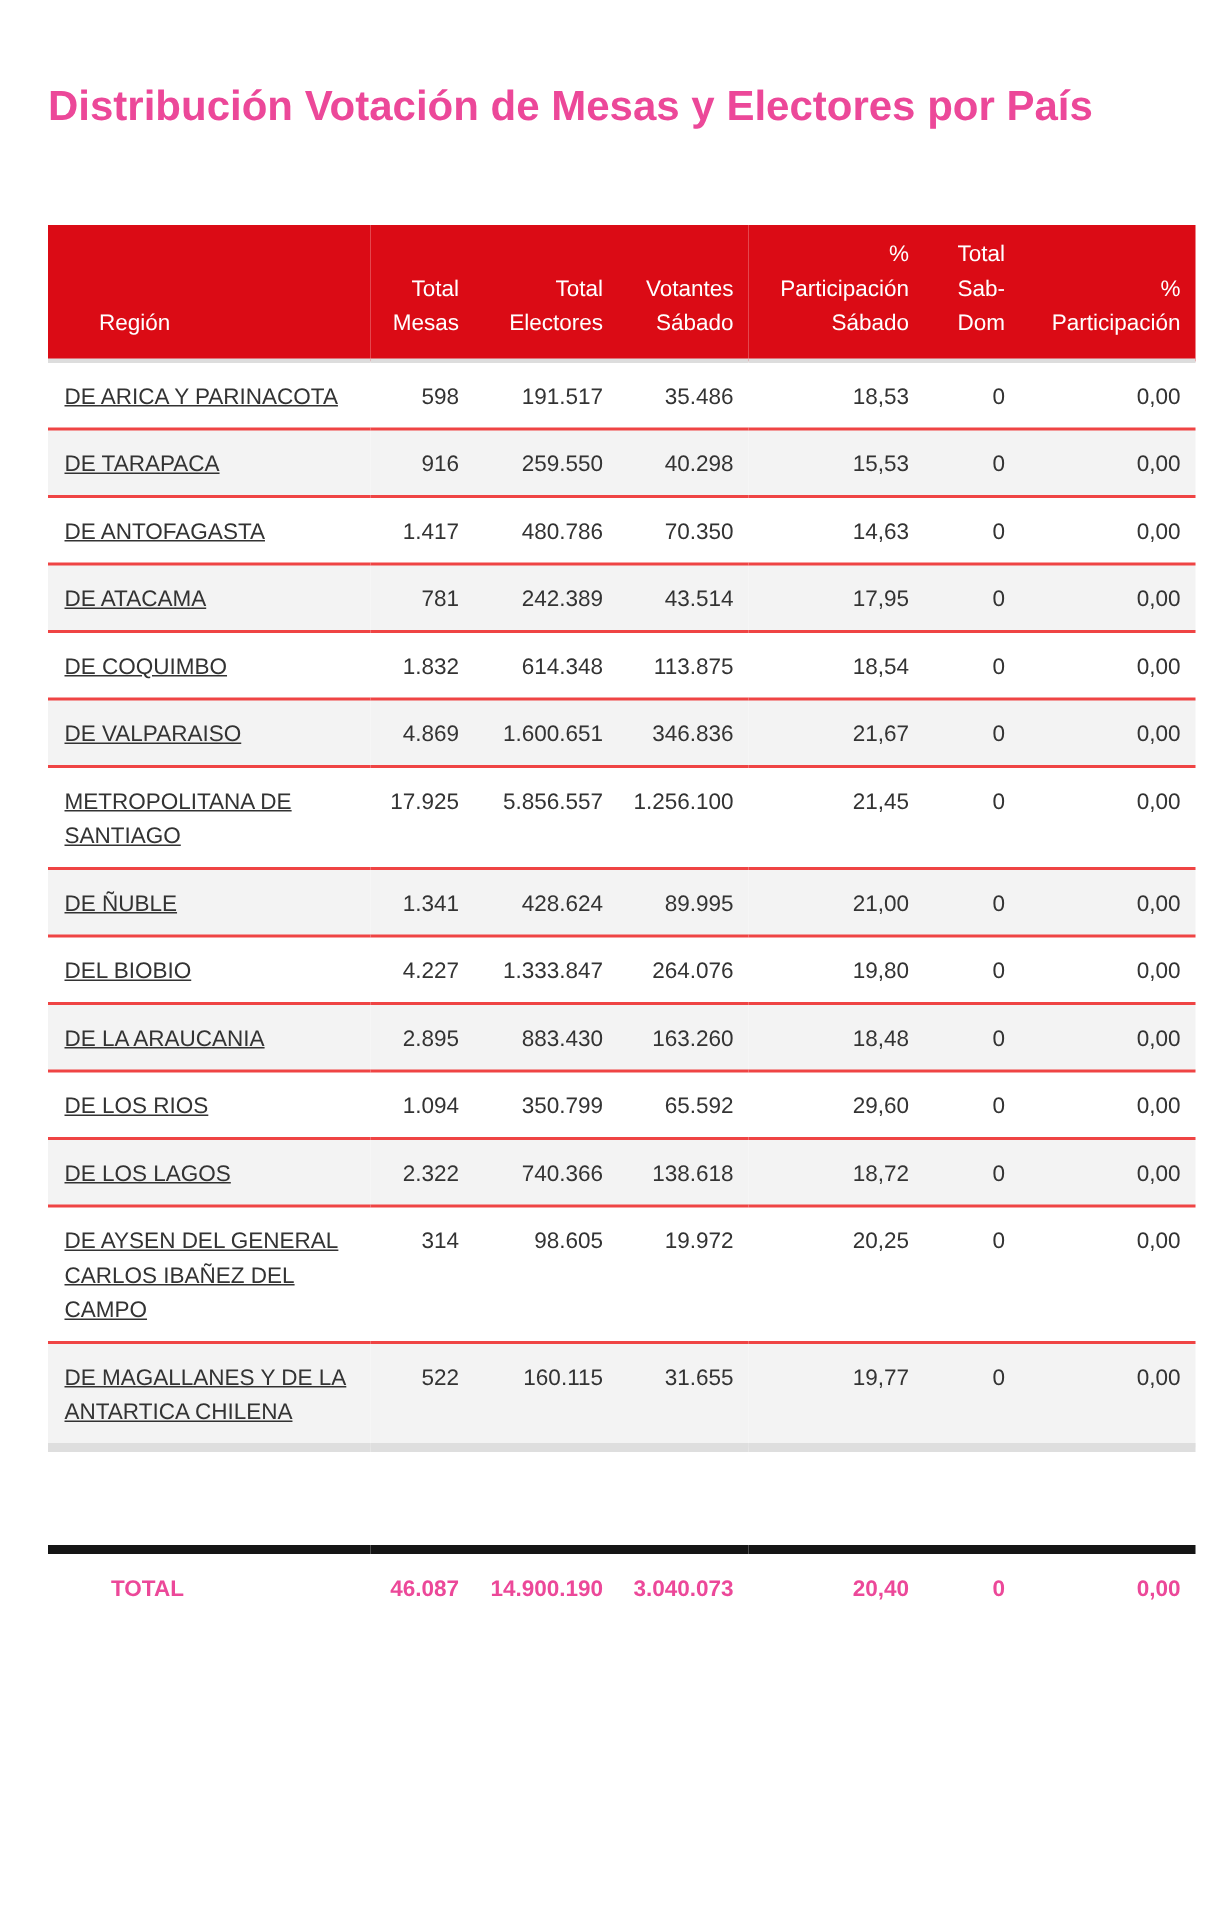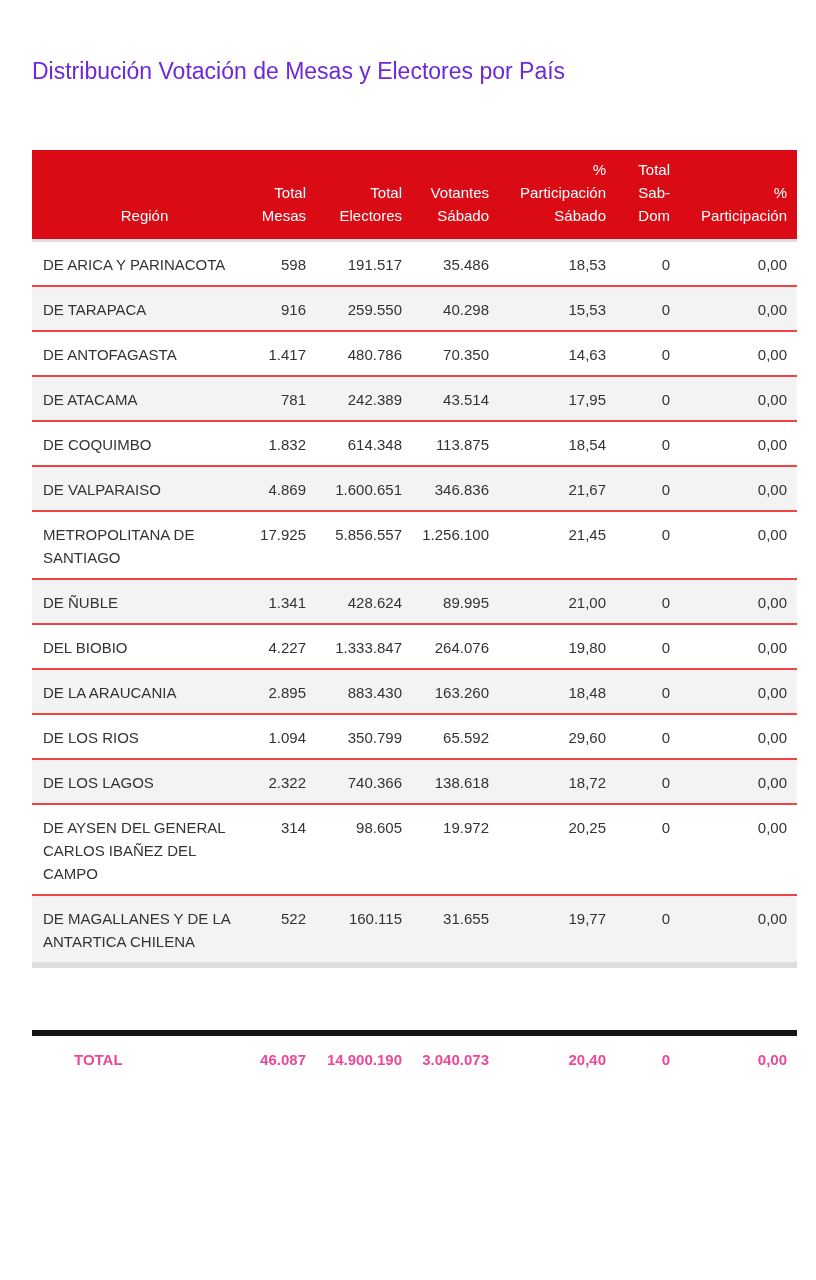--- a/index.html
+++ b/index.html
@@ -10,24 +10,24 @@
     font-family: "Liberation Sans", sans-serif;
   }
   body {
     width: 816px;
     height: 1280px;
     overflow: hidden;
   }
   h1.page-title {
     margin: 46px 32px 0 32px;
     max-width: 745px;
-    font-size: 23px;
+    font-size: 28px;
     line-height: 50px;
-    font-weight: 400;
-    color: #6d28d9;
+    font-weight: 700;
+    color: #ec4899;
   }
   table.dist-table {
     margin: 54px 0 0 32px;
     width: 765px;
     border-collapse: collapse;
     table-layout: fixed;
     font-size: 15px;
     color: #333333;
   }
   
@@ -42,35 +42,36 @@
   thead th {
     background: #db0b15;
     color: #ffffff;
     font-weight: 400;
     text-align: right;
     vertical-align: bottom;
     padding: 8px 10px 12px 4px;
     line-height: 23px;
   }
   thead th.c1 {
-    text-align: center;
-    padding-left: 18px;
+    text-align: left;
+    padding-left: 34px;
     padding-right: 8px;
   }
 
   tbody td {
     text-align: right;
     vertical-align: top;
     padding: 11px 10px 9px 4px;
     line-height: 23px;
   }
   tbody td.c1 {
     text-align: left;
     padding-left: 11px;
     padding-right: 8px;
+    text-decoration: underline;
   }
   tbody tr { border-top: 2px solid #ef4444; background: #ffffff; }
   tbody tr:first-child { border-top: 3px solid #dddddd; }
   tbody tr:nth-child(even) { background: #f3f3f3; }
   tbody tr:last-child { border-bottom: 6px solid #dedede; }
 
   tfoot tr.spacer-row td {
     height: 62px;
     padding: 0;
     background: #ffffff;

